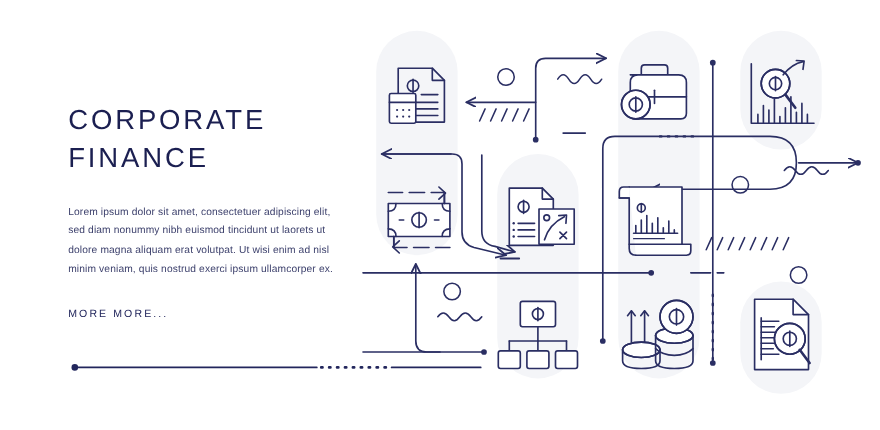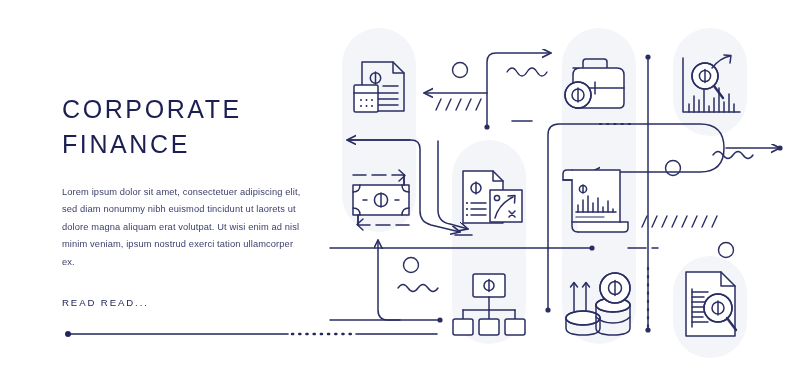--- a/index.html
+++ b/index.html
@@ -47,22 +47,22 @@
   #art{position:absolute;left:0;top:0;width:800px;height:391px;}
 </style>
 </head>
 <body>
 
 <div id="stage">
 
   <div class="text-col">
     <h1 class="headline">CORPORATE
 FINANCE</h1>
-    <p class="body-copy">Lorem ipsum dolor sit amet, consectetuer adipiscing elit, sed diam nonummy nibh euismod tincidunt ut laorets ut dolore magna aliquam erat volutpat. Ut wisi enim ad nisl minim veniam, ipsum nostrud exerci tation ullamcorper ex.</p>
-    <span class="read-more">READ READ...</span>
+    <p class="body-copy">Lorem ipsum dolor sit amet, consectetuer adipiscing elit, sed diam nonummy nibh euismod tincidunt ut laorets ut dolore magna aliquam erat volutpat. Ut wisi enim ad nisl minim veniam, quis nostrud exerci ipsum ullamcorper ex.</p>
+    <span class="read-more">MORE MORE...</span>
   </div>
 
   <svg id="art" viewBox="0 0 800 391">
     <defs>
       <marker id="arr" markerWidth="7" markerHeight="7" refX="6" refY="3" orient="auto">
         <path d="M0,0 L6,3 L0,6" fill="none" stroke="#2a2e63" stroke-width="1.1" stroke-linecap="round" stroke-linejoin="round"></path>
       </marker>
       <g id="dollarglyph"></g>
     </defs>
 

